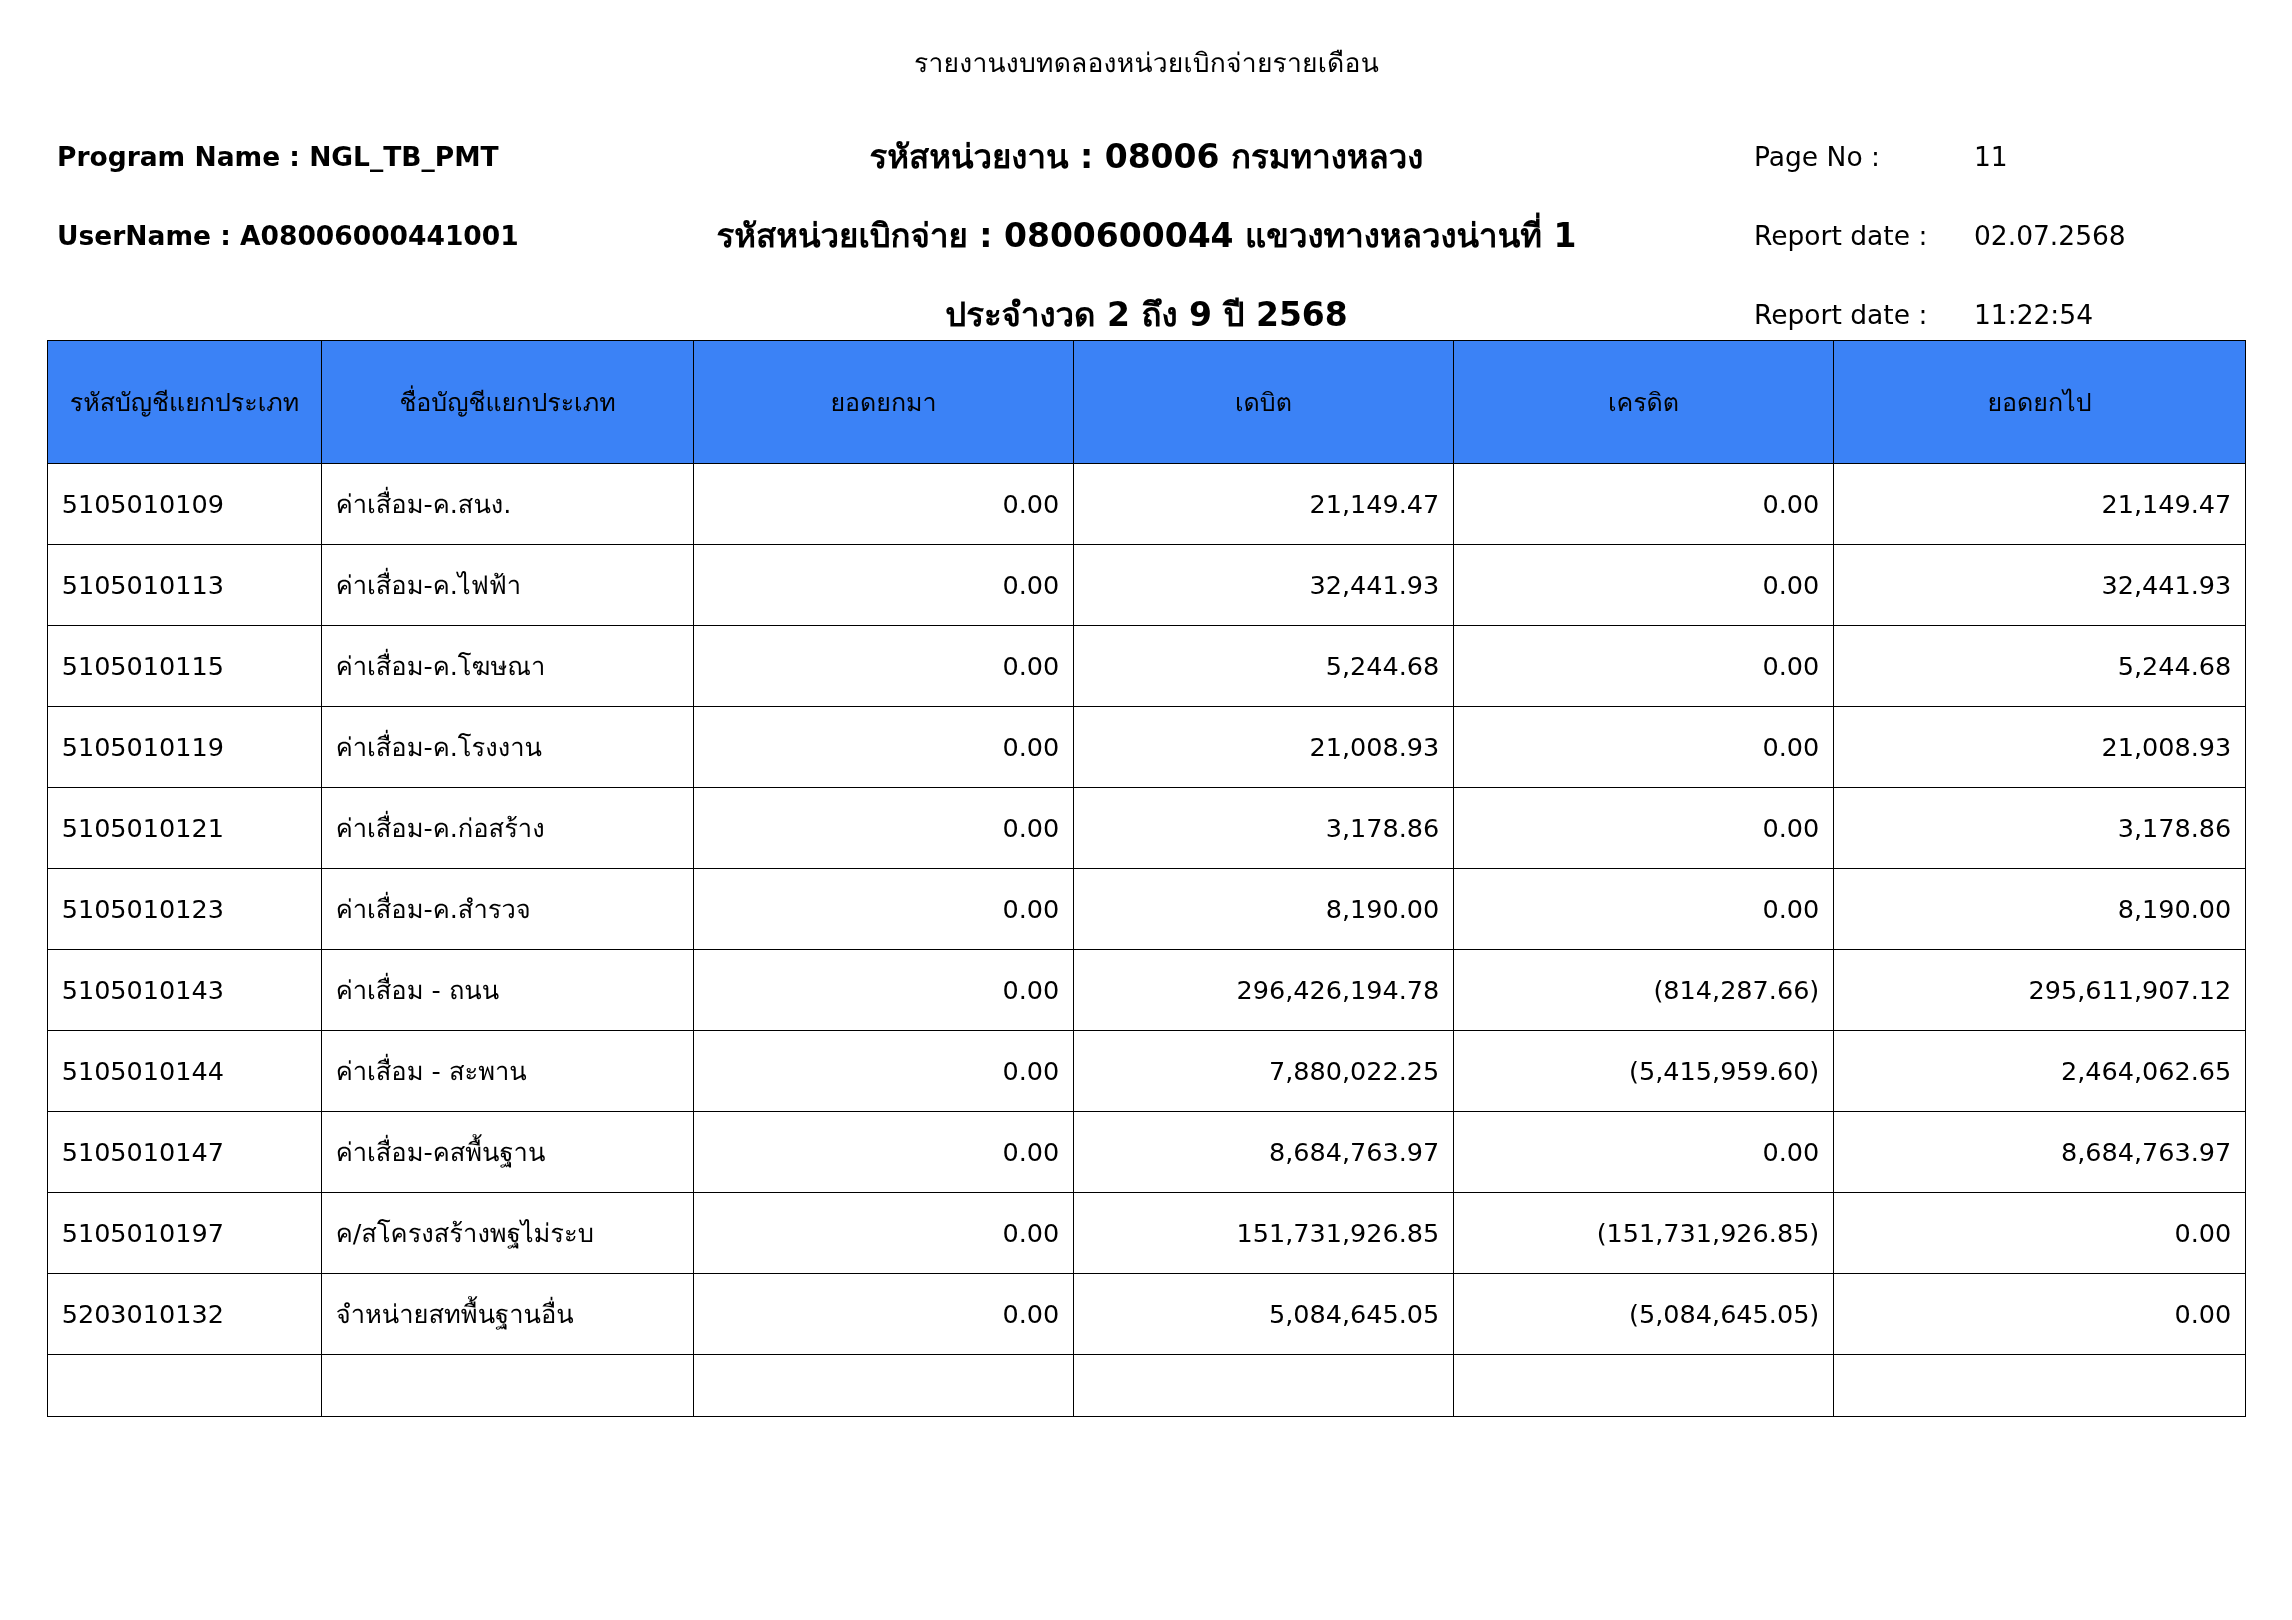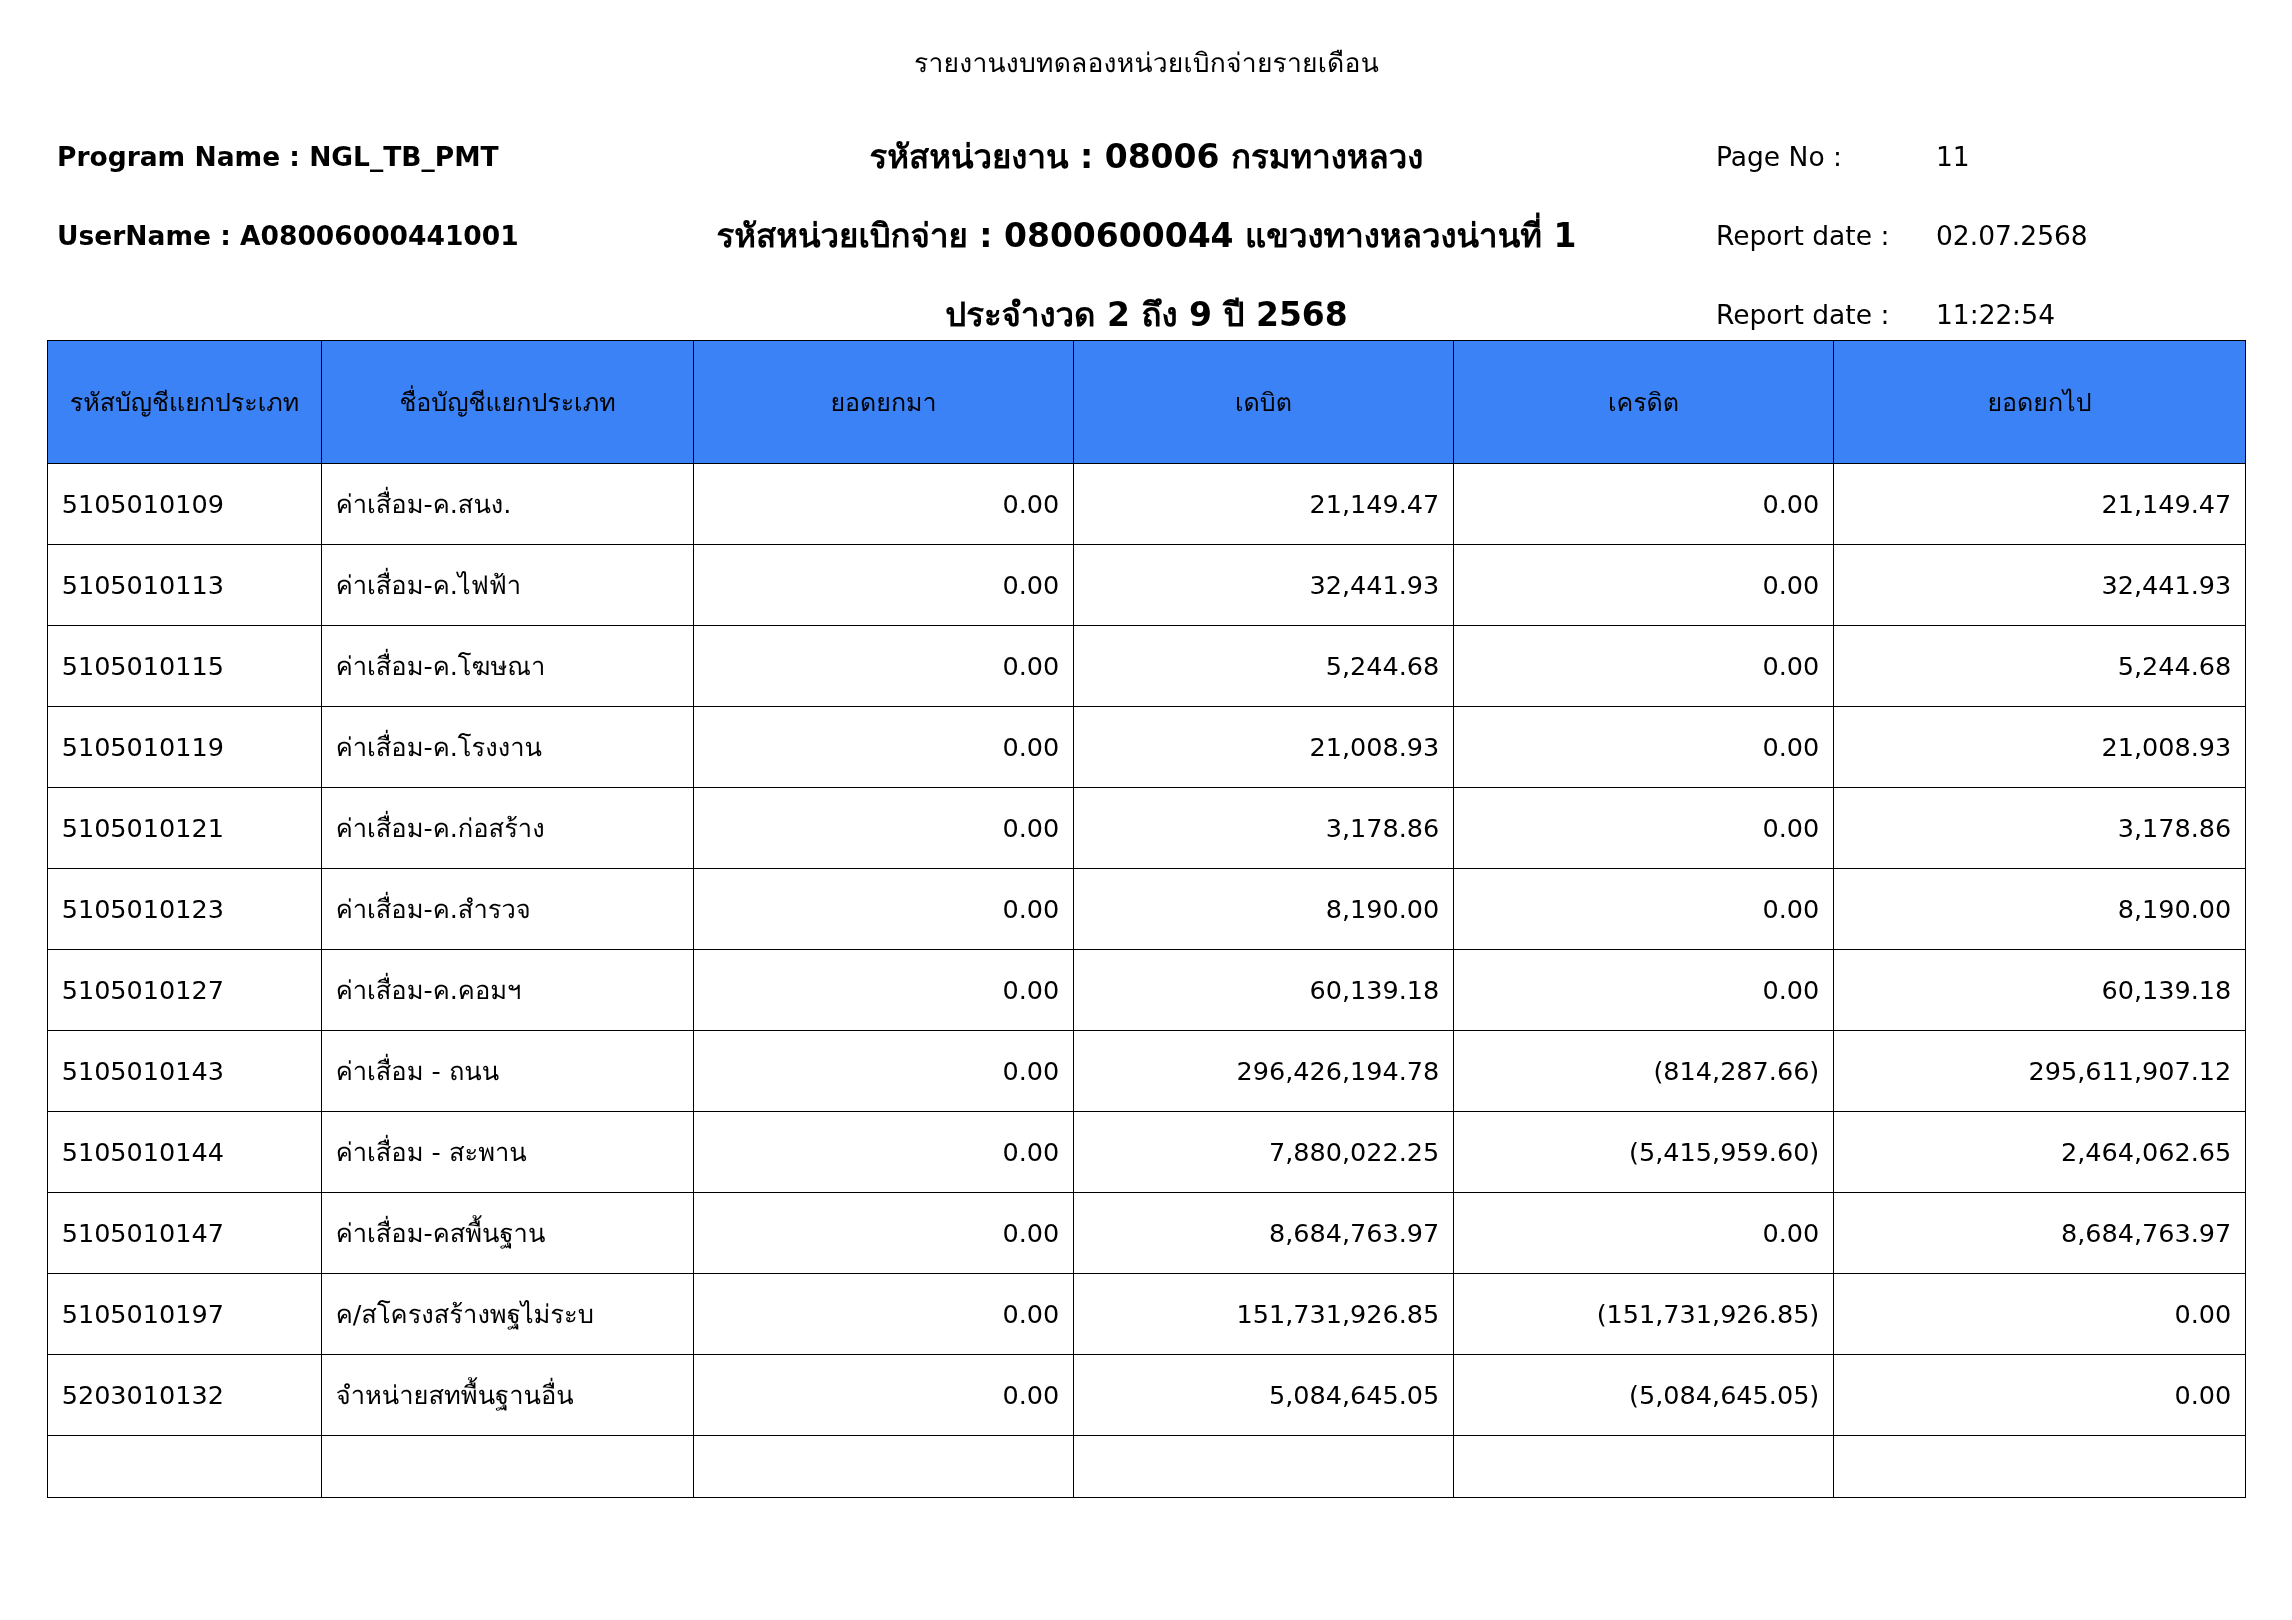--- a/index.html
+++ b/index.html
@@ -43,21 +43,21 @@
     position: absolute;
     left: 0;
     right: 0;
     top: 0;
     text-align: center;
     font-size: 33px;
     line-height: 79px;
   }
   .meta-right {
     position: absolute;
-    left: 1716px;
+    left: 1754px;
     top: 0;
     font-size: 26.5px;
     line-height: 79px;
     width: 510px;
   }
   .meta-right .row {
     display: block;
     position: relative;
     height: 79px;
   }
@@ -201,28 +201,20 @@
         </tr>
         <tr>
           <td class="code">5105010123</td>
           <td class="name">ค่าเสื่อม-ค.สำรวจ</td>
           <td class="num">0.00</td>
           <td class="num">8,190.00</td>
           <td class="num">0.00</td>
           <td class="num">8,190.00</td>
         </tr>
         <tr>
-          <td class="code">5105010127</td>
-          <td class="name">ค่าเสื่อม-ค.คอมฯ</td>
-          <td class="num">0.00</td>
-          <td class="num">60,139.18</td>
-          <td class="num">0.00</td>
-          <td class="num">60,139.18</td>
-        </tr>
-        <tr>
           <td class="code">5105010143</td>
           <td class="name">ค่าเสื่อม - ถนน</td>
           <td class="num">0.00</td>
           <td class="num">296,426,194.78</td>
           <td class="num">(814,287.66)</td>
           <td class="num">295,611,907.12</td>
         </tr>
         <tr>
           <td class="code">5105010144</td>
           <td class="name">ค่าเสื่อม - สะพาน</td>

